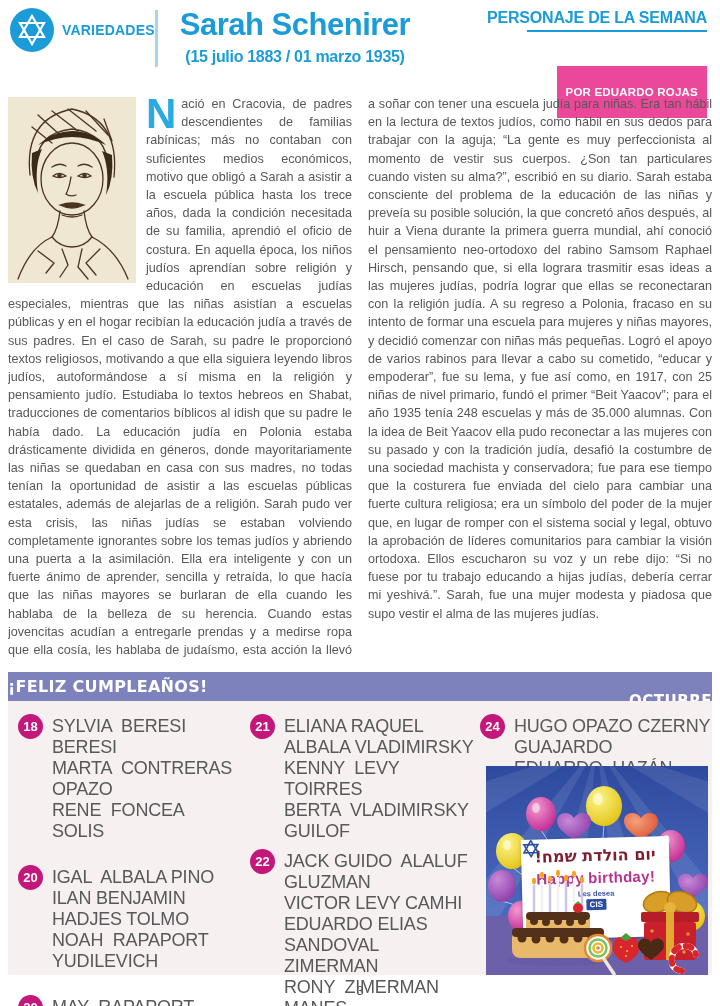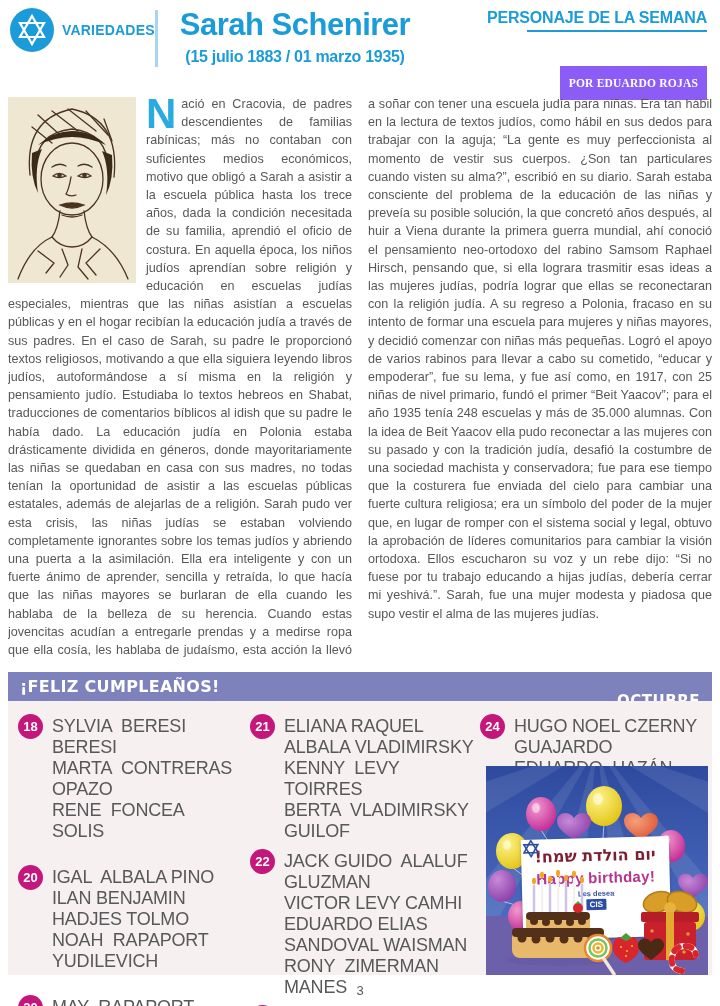--- a/index.html
+++ b/index.html
@@ -8,34 +8,34 @@
 
   
   .logo-circle{position:absolute;left:10px;top:8px;width:44px;height:44px;}
   .section-label{position:absolute;left:62px;top:22px;font-size:14px;font-weight:700;color:#1b9cd8;letter-spacing:.2px;}
   .vdivider{position:absolute;left:155px;top:10px;width:3px;height:57px;background:#a9d4ee;}
   .title-block{position:absolute;left:165px;top:8px;width:260px;text-align:center;}
   .main-title{font-size:31px;font-weight:700;color:#1b9cd8;letter-spacing:-.5px;line-height:34px;}
   .dates{font-size:16px;font-weight:700;color:#1b9cd8;margin-top:6px;letter-spacing:-.3px;}
   .kicker{position:absolute;right:8px;top:9px;font-size:16px;font-weight:700;color:#1b9cd8;letter-spacing:-.2px;margin-left:33px;}
   .kicker-line{position:absolute;right:8px;top:30px;width:180px;height:2px;background:#1b9cd8;}
-  .byline{position:absolute;right:8px;top:66px;background:#8b5cf6;color:#ffffff;
-          font-size:11.5px;font-weight:700;padding:11px 9px;letter-spacing:.2px;font-family:Liberation Serif, serif;}
+  .byline{position:absolute;right:8px;top:66px;background:#ec4899;color:#ffffff;
+          font-size:11.5px;font-weight:700;padding:20px 9px;letter-spacing:.2px;}
 
   
   .article{position:absolute;left:8px;top:95px;width:704px;height:572px;
            column-count:2;column-gap:16px;column-fill:auto;overflow:hidden;
            font-size:12.6px;line-height:18.2px;text-align:justify;
            hyphens:auto;-webkit-hyphens:auto;color:#57585a;}
   .portrait{float:left;width:128px;height:186px;margin:2px 10px 4px 0;}
   .dropcap{float:left;font-size:42px;line-height:34px;font-weight:700;color:#29abe2;margin:2px 5px 0 0;}
 
   
   .bday-banner{position:absolute;left:8px;top:672px;width:704px;height:29px;background:#7d81bc;
-               display:flex;align-items:center;justify-content:space-between;box-sizing:border-box;padding:0 12px;}
+               display:flex;align-items:center;justify-content:space-between;box-sizing:border-box;padding:0 0;}
   .bday-title{color:#ffffff;font-family:"DejaVu Sans",sans-serif;font-weight:800;font-size:16px;letter-spacing:.3px;}
   .bday-month{color:#ffffff;font-family:"DejaVu Sans",sans-serif;font-weight:800;font-size:15px;letter-spacing:.5px;margin-top:28px;}
   .bday-bg{position:absolute;left:8px;top:701px;width:704px;height:274px;background:#f7f0f0;}
   .bday-col{position:absolute;top:716px;}
   .bday-col[data-col="0"]{left:18px;width:220px;}
   .bday-col[data-col="1"]{left:250px;width:226px;}
   .bday-col[data-col="2"]{left:480px;width:230px;}
   .bday-entry{display:flex;gap:9px;margin-bottom:25px;}
   .bday-col[data-col="1"] .bday-entry{margin-bottom:9px;}
   .day-badge{flex:none;width:25px;height:25px;border-radius:50%;background:#c4177c;color:#ffffff;
@@ -127,31 +127,31 @@
         <div class="names"><div>MAY  RAPAPORT YUDILEVICH</div></div>
       </div>
     </div>
   <div class="bday-col" data-col="1">
       <div class="bday-entry">
         <span class="day-badge">21</span>
         <div class="names"><div>ELIANA RAQUEL  ALBALA VLADIMIRSKY</div><div>KENNY  LEVY TOIRRES</div><div>BERTA  VLADIMIRSKY GUILOF</div></div>
       </div>
       <div class="bday-entry">
         <span class="day-badge">22</span>
-        <div class="names"><div>JACK GUIDO  ALALUF GLUZMAN</div><div>VICTOR LEVY CAMHI</div><div>EDUARDO ELIAS  SANDOVAL WAISMAN</div><div>RONY  ZIMERMAN MANES</div></div>
+        <div class="names"><div>JACK GUIDO  ALALUF GLUZMAN</div><div>VICTOR LEVY CAMHI</div><div>EDUARDO ELIAS  SANDOVAL ZIMERMAN</div><div>RONY  ZIMERMAN MANES</div></div>
       </div>
       <div class="bday-entry">
         <span class="day-badge">23</span>
         <div class="names"><div>MARIA ISABEL  BUIGLEY ALYCALLENT</div><div>ANAT  BUSEL ZIMERMAN</div><div>DENISSE ANDREA MOIS LOY</div></div>
       </div>
     </div>
   <div class="bday-col" data-col="2">
       <div class="bday-entry">
         <span class="day-badge">24</span>
-        <div class="names"><div>HUGO NOEL CZERNY GUAJARDO</div><div>EDUARDO  HAZÁN MALALE</div></div>
+        <div class="names"><div>HUGO OPAZO CZERNY GUAJARDO</div><div>EDUARDO  HAZÁN MALALE</div></div>
       </div>
     </div>
 
   <div class="bcard">
     <svg width="222" height="209" viewBox="0 0 222 209">
       <defs>
         <linearGradient id="sky" x1="0" y1="0" x2="0" y2="1">
           <stop offset="0" stop-color="#2e4a9e"></stop>
             <stop offset="1" stop-color="#5577cc"></stop>
         </linearGradient>

